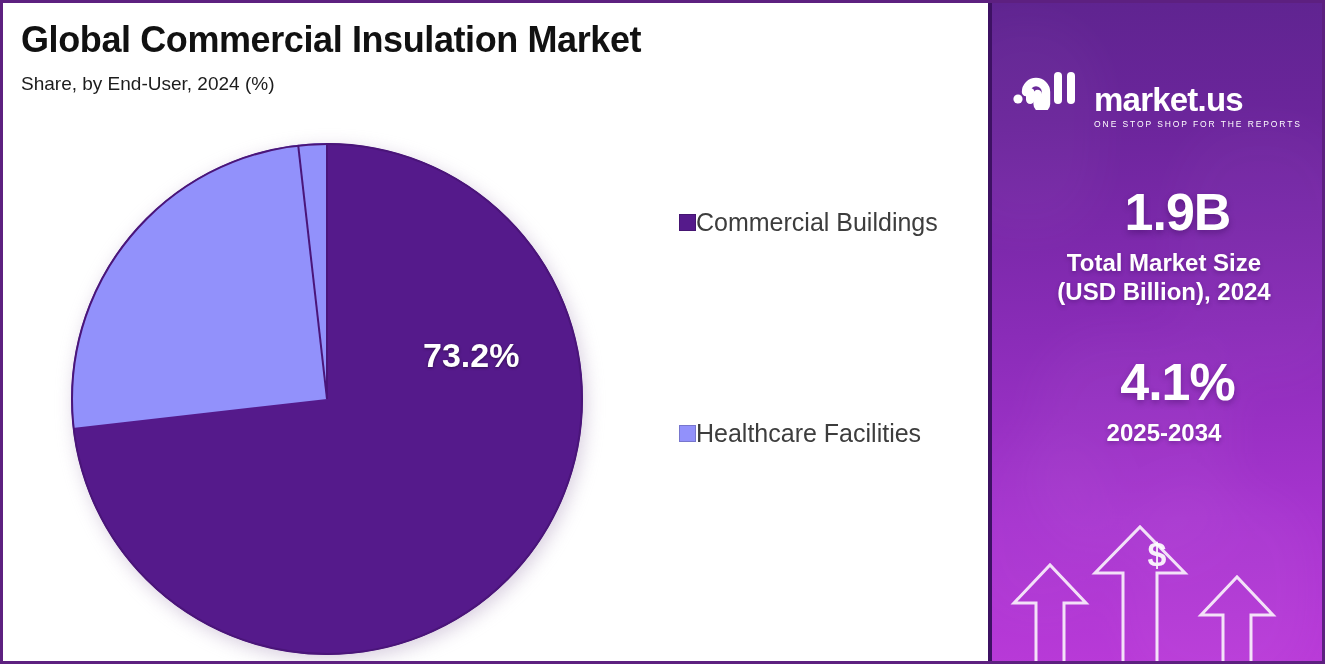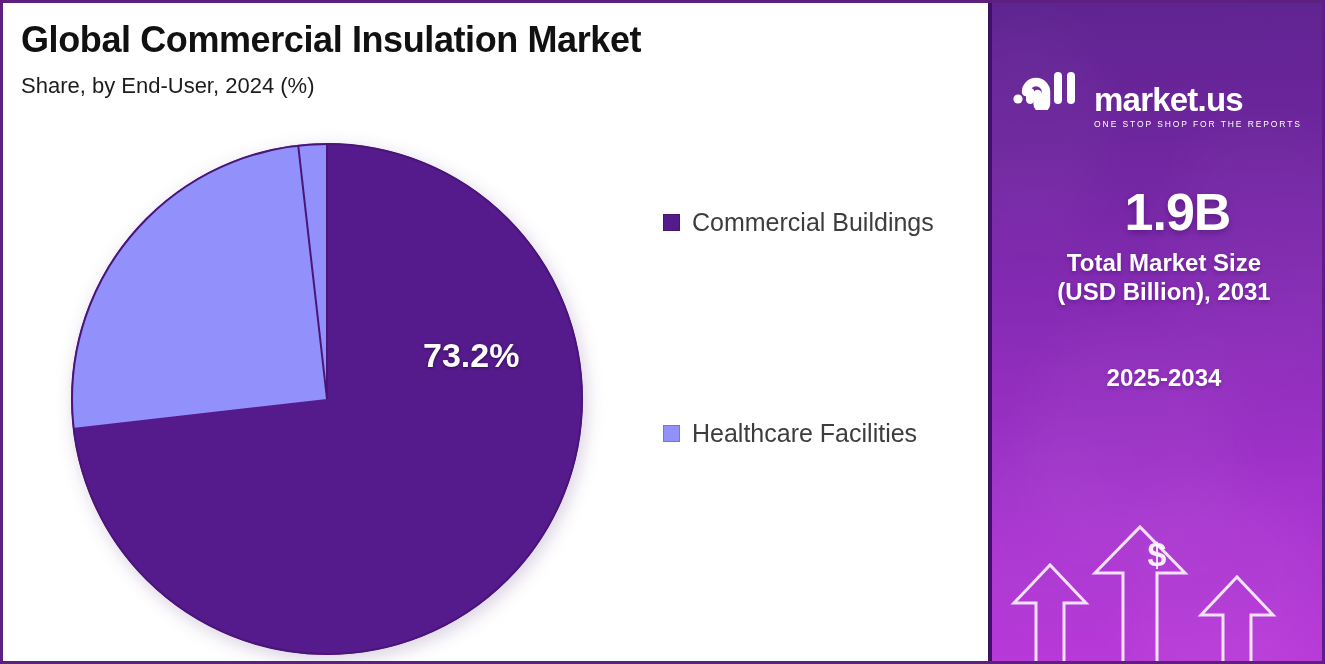--- a/index.html
+++ b/index.html
@@ -30,21 +30,21 @@
     left:18px; top:16px;
     font-size:36px;
     font-weight:bold;
     color:#111111;
     letter-spacing:-0.4px;
     white-space:nowrap;
   }
   #chart-subtitle {
     position:absolute;
     left:18px; top:70px;
-    font-size:22px;
+    font-size:19px;
     font-weight:normal;
     color:#1c1c1c;
     letter-spacing:0px;
     white-space:nowrap;
   }
 
   
   #pie-wrap {
     position:absolute;
     left:63px; top:135px;
@@ -114,21 +114,22 @@
 
   
   #legend {
     position:absolute;
     left:660px; top:205px;
     width:310px;
   }
   .legend-item {
     display:flex;
     align-items:center;
-    gap:12px;
+    gap:0;
+    margin-left:16px;
   }
   .legend-item + .legend-item { margin-top:182px; }
   .legend-swatch {
     width:17px; height:17px;
     flex:0 0 17px;
     border:1px solid rgba(0,0,0,.18);
   }
   .legend-label {
     font-size:25px;
     color:#3d3d3d;
@@ -279,25 +280,26 @@
       <div id="logo-text-wrap">
         <div id="logo-wordmark">market.us</div>
         <div id="logo-tagline">ONE STOP SHOP FOR THE REPORTS</div>
       </div>
     </div>
 
     <div class="stat-block" id="stat-market-size">
       <div class="stat-value">1.9B</div>
       <div class="stat-caption">
         <span>Total Market Size</span>
-        <span>(USD Billion), 2031</span>
+        <span>(USD Billion), 2024</span>
       </div>
     </div>
 
     <div class="stat-block" id="stat-cagr">
+      <div class="stat-value">4.1%</div>
       <div class="stat-caption">
         <span>2025-2034</span>
       </div>
     </div>
 
     <div id="arrows">
       <div id="dollar-sign">$</div>
       <svg viewBox="0 0 334 150" width="334" height="150">
         <g fill="none" stroke="#ffffff" stroke-width="3" opacity=".85">
           <path d="M44 150 V92 H22 L58 54 L94 92 H72 V150"></path>

